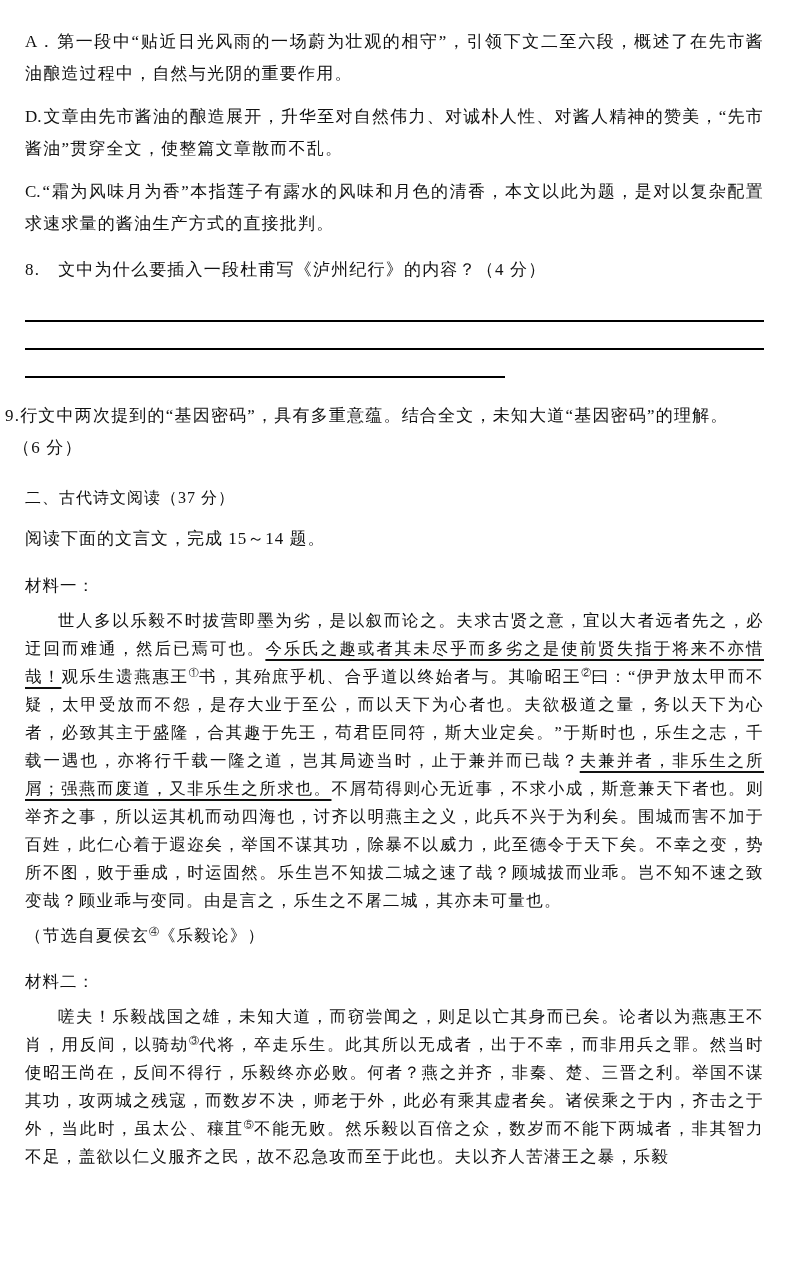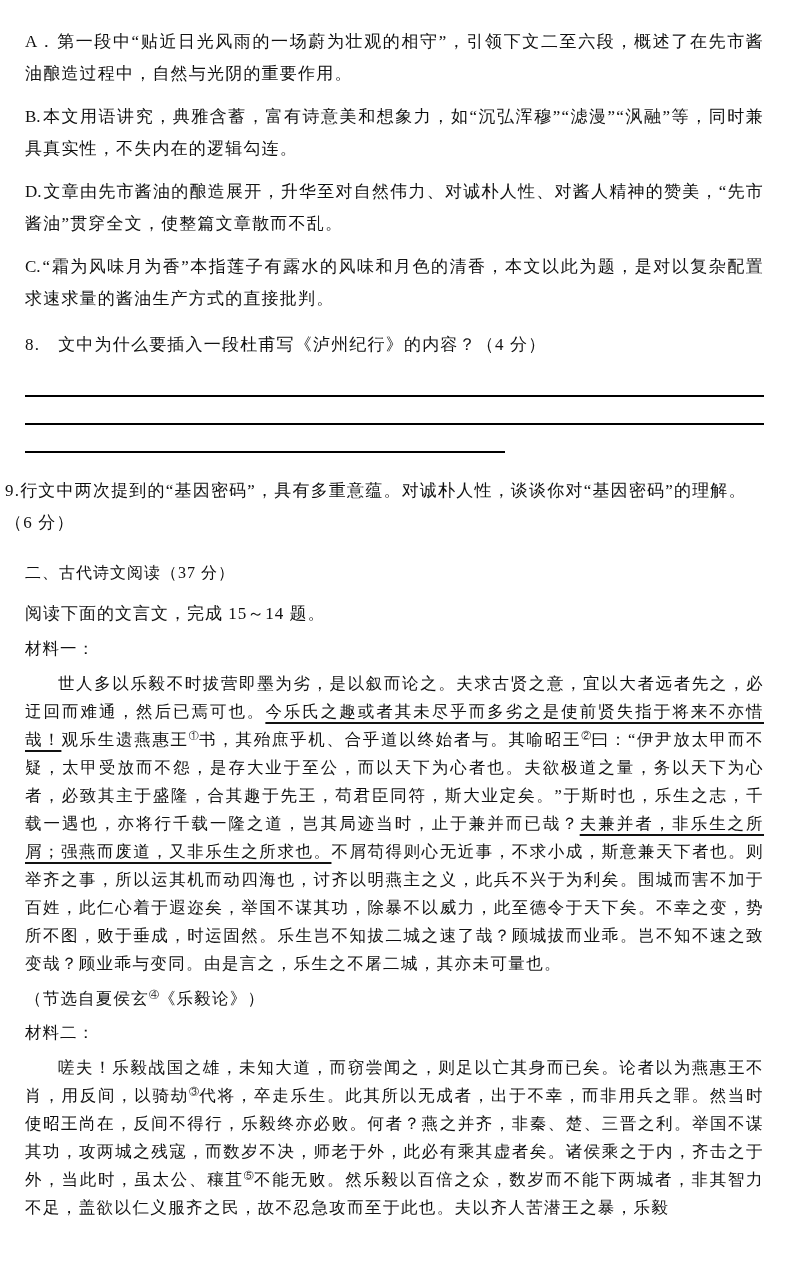--- a/index.html
+++ b/index.html
@@ -36,21 +36,21 @@
   .answer-lines { margin-top: 8px; }
   .ans-line { height: 26px; border-bottom: 2px solid #000; width: 100%; }
   .ans-line.short { width: 65%; }
   
   .q9 {
     margin: 22px -28px 0 -20px;
     font-size: 17px;
     line-height: 32px;
     letter-spacing: 1.2px;
   }
-  .q9 .score-line { display: block; }
+  .q9 .score-line { display: block; margin-left: 8px; }
   
   .sec-heading {
     margin: 18px 0 6px 0;
     font-weight: normal;
     font-size: 16px;
     line-height: 32px;
     letter-spacing: 1px;
   }
   .sub-heading {
     margin: 9px 0 0 0;
@@ -60,21 +60,21 @@
     letter-spacing: 1px;
   }
   .instruction {
     margin: 9px 0 0 0;
     font-size: 17px;
     line-height: 32px;
     letter-spacing: 1px;
   }
   
   .mat-label {
-    margin: 4px 0 0 0;
+    margin: 16px 0 0 0;
     font-size: 16.5px;
     line-height: 30px;
     letter-spacing: 1px;
   }
   .mat-para {
     margin: 6px 0 0 0;
     font-size: 16.5px;
     line-height: 28px;
     letter-spacing: 1.4px;
     text-align: justify;
@@ -100,35 +100,34 @@
     padding-right: 2px;
   }
 </style>
 </head>
 <body>
 
 <div class="page">
 
   <p class="option"><span class="opt-label">A．</span><span>第一段中“贴近日光风雨的一场蔚为壮观的相守”，引领下文二至六段，概述了在先市酱油酿造过程中，自然与光阴的重要作用。</span></p>
 
-  <p class="option"><span class="opt-label">B.</span><span>本文用语讲究，典雅含蓄，富有诗意美和想象力，如“沉弘浑穆”“滤漫”“沨融”等，同时兼具真实性，不失内在的逻辑勾连。</span></p>
 
   <p class="option"><span class="opt-label">D.</span><span>文章由先市酱油的酿造展开，升华至对自然伟力、对诚朴人性、对酱人精神的赞美，“先市酱油”贯穿全文，使整篇文章散而不乱。</span></p>
 
   <p class="option"><span class="opt-label">C.</span><span>“霜为风味月为香”本指莲子有露水的风味和月色的清香，本文以此为题，是对以复杂配置求速求量的酱油生产方式的直接批判。</span></p>
 
   <p class="question"><span class="q-num q8-num">8.</span><span>文中为什么要插入一段杜甫写《泸州纪行》的内容？（4 分）</span></p>
 
   <div class="answer-lines">
     <div class="ans-line"></div>
     <div class="ans-line"></div>
     <div class="ans-line short"></div>
   </div>
 
-  <p class="q9"><span class="q-num">9.</span><span>行文中两次提到的“基因密码”，具有多重意蕴。对诚朴人性，谈谈你对“基因密码”的理解。</span><span class="score-line">（6 分）</span></p>
+  <p class="q9"><span class="q-num">9.</span><span>行文中两次提到的“基因密码”，具有多重意蕴。结合全文，未知大道“基因密码”的理解。</span><span class="score-line">（6 分）</span></p>
 
   <p class="sec-heading">二、古代诗文阅读（37 分）</p>
 
 
   <p class="instruction">阅读下面的文言文，完成 15～14 题。</p>
 
   <p class="mat-label">材料一：</p>
 
   <p class="mat-para"><span>世人多以乐毅不时拔营即墨为劣，是以叙而论之。夫求古贤之意，宜以大者远者先之，必迂回而难通，然后已焉可也。</span><span class="ul">今乐氏之趣或者其未尽乎而多劣之是使前贤失指于将来不亦惜哉！</span><span>观乐生遗燕惠王</span><sup class="fn">①</sup><span>书，其殆庶乎机、合乎道以终始者与。其喻昭王</span><sup class="fn">②</sup><span>曰：“伊尹放太甲而不疑，太甲受放而不怨，是存大业于至公，而以天下为心者也。夫欲极道之量，务以天下为心者，必致其主于盛隆，合其趣于先王，苟君臣同符，斯大业定矣。”于斯时也，乐生之志，千载一遇也，亦将行千载一隆之道，岂其局迹当时，止于兼并而已哉？</span><span class="ul">夫兼并者，非乐生之所屑；强燕而废道，又非乐生之所求也。</span><span>不屑苟得则心无近事，不求小成，斯意兼天下者也。则举齐之事，所以运其机而动四海也，讨齐以明燕主之义，此兵不兴于为利矣。围城而害不加于百姓，此仁心着于遐迩矣，举国不谋其功，除暴不以威力，此至德令于天下矣。不幸之变，势所不图，败于垂成，时运固然。乐生岂不知拔二城之速了哉？顾城拔而业乖。岂不知不速之致变哉？顾业乖与变同。由是言之，乐生之不屠二城，其亦未可量也。</span></p>
 

